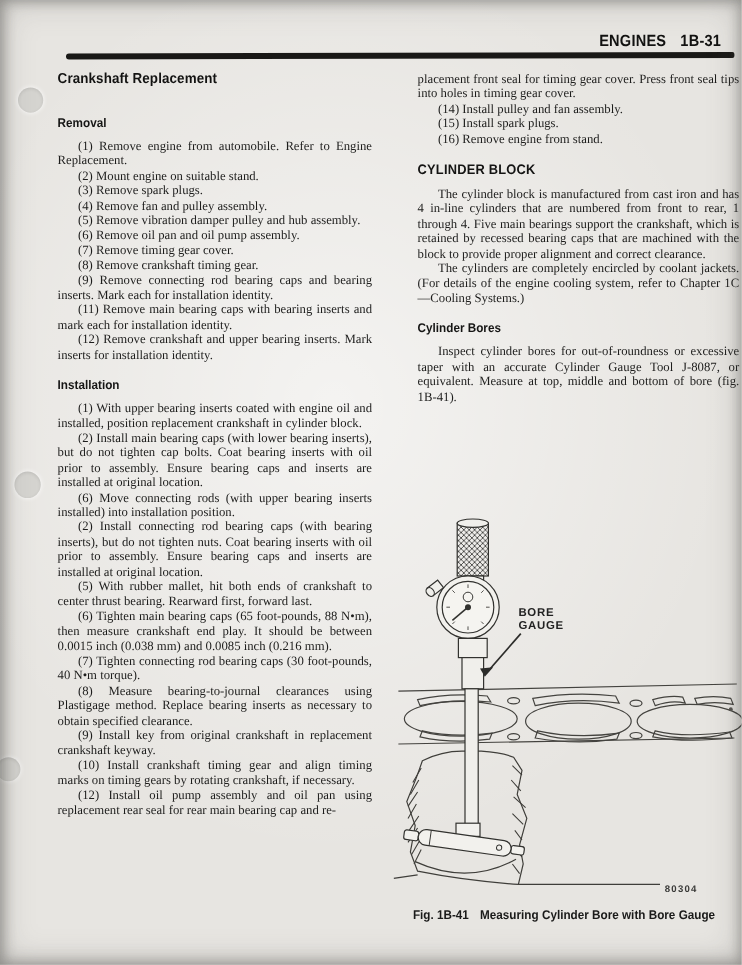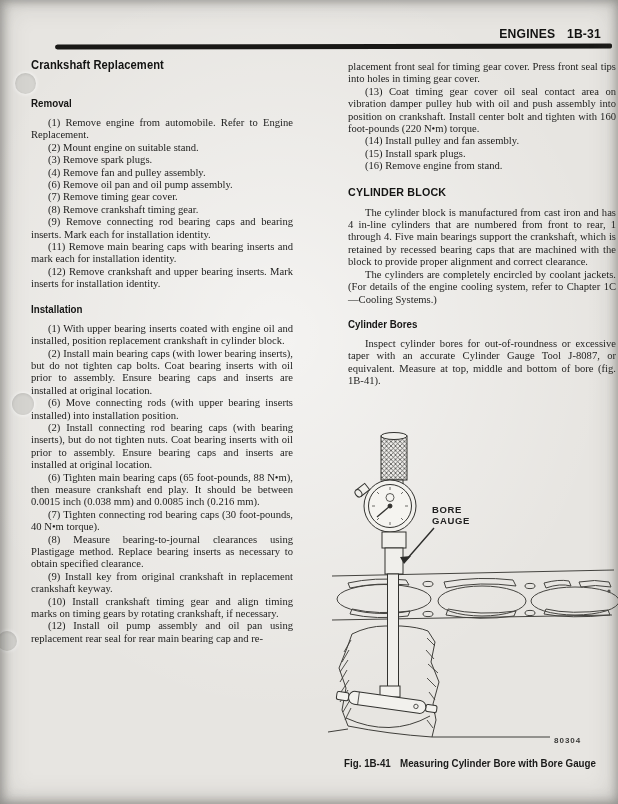--- a/index.html
+++ b/index.html
@@ -21,21 +21,21 @@
   .punch-2 { left:12px; top:393px; width:22px; height:22px; }
   .punch-3 { left:-3px; top:631px; width:20px; height:20px; }
 
   .top-rule { position:absolute; left:55px; top:44px; width:557px; height:5px;
     background:#191816; border-radius:3px 2px 2px 3px; transform:rotate(-0.12deg); }
   .page-header { position:absolute; top:26px; right:17px; display:flex; gap:13px;
     font-family:"Liberation Sans", sans-serif; font-weight:bold; font-size:13.5px;
     color:#121211; transform:scaleX(0.90); transform-origin:right center; letter-spacing:.2px; }
 
   .col { position:absolute; color:#1c1c1c; }
-  .col-left  { left:31px;  top:58px; width:262px; }
+  .col-left  { left:48px;  top:58px; width:262px; }
   .col-right { left:348px; top:61px; width:268px; }
 
   .body-text p { margin:0; font-size:10.6px; line-height:12.4px; text-align:justify;
     text-indent:17px; color:#1d1d1c; }
   p.no-indent { text-indent:0; }
 
   .hd-main { margin:0 0 25px 0; font-family:"Liberation Sans", sans-serif; font-weight:bold;
     font-size:12px; color:#131312; transform:scaleX(0.93); transform-origin:left center; letter-spacing:.1px; }
   .hd-sub  { margin:12px 0 8px 0; font-family:"Liberation Sans", sans-serif; font-weight:bold;
     font-size:10.5px; color:#161615; transform:scaleX(0.93); transform-origin:left center; }
@@ -71,47 +71,48 @@
 
 <div class="col col-left body-text">
   <h1 class="hd-main">Crankshaft Replacement</h1>
 
   <h2 class="hd-sub first">Removal</h2>
   <div>
     <p>(1) Remove engine from automobile. Refer to Engine Replacement.</p>
     <p>(2) Mount engine on suitable stand.</p>
     <p>(3) Remove spark plugs.</p>
     <p>(4) Remove fan and pulley assembly.</p>
+    <p>(5) Remove vibration damper pulley and hub assembly.</p>
     <p>(6) Remove oil pan and oil pump assembly.</p>
     <p>(7) Remove timing gear cover.</p>
     <p>(8) Remove crankshaft timing gear.</p>
     <p>(9) Remove connecting rod bearing caps and bearing inserts. Mark each for installation identity.</p>
     <p>(11) Remove main bearing caps with bearing inserts and mark each for installation identity.</p>
     <p>(12) Remove crankshaft and upper bearing inserts. Mark inserts for installation identity.</p>
   </div>
 
   <h2 class="hd-sub">Installation</h2>
   <div>
     <p>(1) With upper bearing inserts coated with engine oil and installed, position replacement crankshaft in cylinder block.</p>
     <p>(2) Install main bearing caps (with lower bearing inserts), but do not tighten cap bolts. Coat bearing inserts with oil prior to assembly. Ensure bearing caps and inserts are installed at original location.</p>
     <p>(6) Move connecting rods (with upper bearing inserts installed) into installation position.</p>
     <p>(2) Install connecting rod bearing caps (with bearing inserts), but do not tighten nuts. Coat bearing inserts with oil prior to assembly. Ensure bearing caps and inserts are installed at original location.</p>
+    <p>(5) With rubber mallet, hit both ends of crankshaft to center thrust bearing. Rearward first, forward last.</p>
     <p>(6) Tighten main bearing caps (65 foot-pounds, 88 N•m), then measure crankshaft end play. It should be between 0.0015 inch (0.038 mm) and 0.0085 inch (0.216 mm).</p>
     <p>(7) Tighten connecting rod bearing caps (30 foot-pounds, 40 N•m torque).</p>
     <p>(8) Measure bearing-to-journal clearances using Plastigage method. Replace bearing inserts as necessary to obtain specified clearance.</p>
     <p>(9) Install key from original crankshaft in replacement crankshaft keyway.</p>
     <p>(10) Install crankshaft timing gear and align timing marks on timing gears by rotating crankshaft, if necessary.</p>
     <p>(12) Install oil pump assembly and oil pan using replacement rear seal for rear main bearing cap and re-</p>
   </div>
 </div>
 
 <div class="col col-right body-text">
   <p class="no-indent">placement front seal for timing gear cover. Press front seal tips into holes in timing gear cover.</p>
   <div>
-    <p>(13) Coat timing gear cover oil seal contact area on vibration damper pulley hub with oil and push assembly into position on crankshaft. Install center bolt and tighten with 160 foot-pounds (220 N•m) torque.</p>
     <p>(14) Install pulley and fan assembly.</p>
     <p>(15) Install spark plugs.</p>
     <p>(16) Remove engine from stand.</p>
   </div>
 
   <h2 class="hd-caps">CYLINDER BLOCK</h2>
   <p>The cylinder block is manufactured from cast iron and has 4 in-line cylinders that are numbered from front to rear, 1 through 4. Five main bearings support the crankshaft, which is retained by recessed bearing caps that are machined with the block to provide proper alignment and correct clearance.</p>
   <p>The cylinders are completely encircled by coolant jackets. (For details of the engine cooling system, refer to Chapter 1C—Cooling Systems.)</p>
 
   <h2 class="hd-sub">Cylinder Bores</h2>

